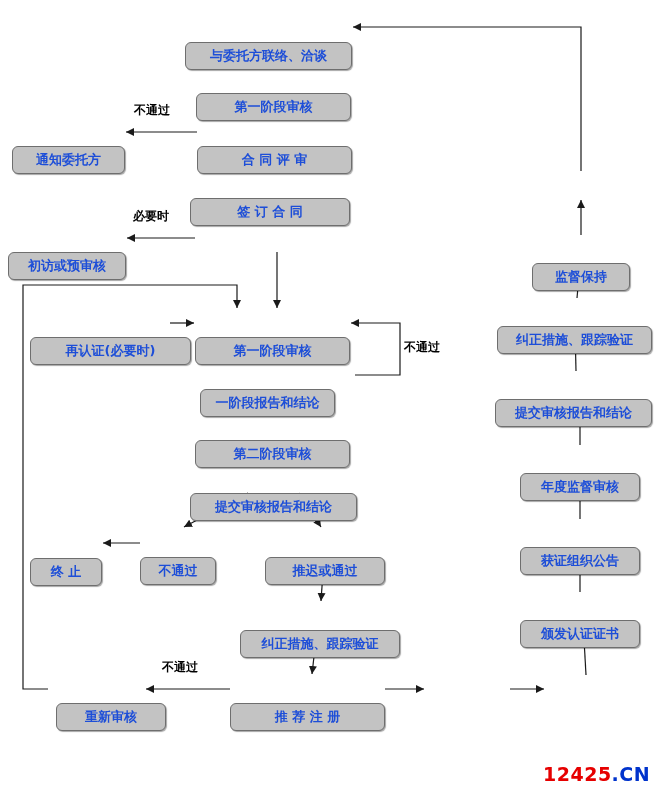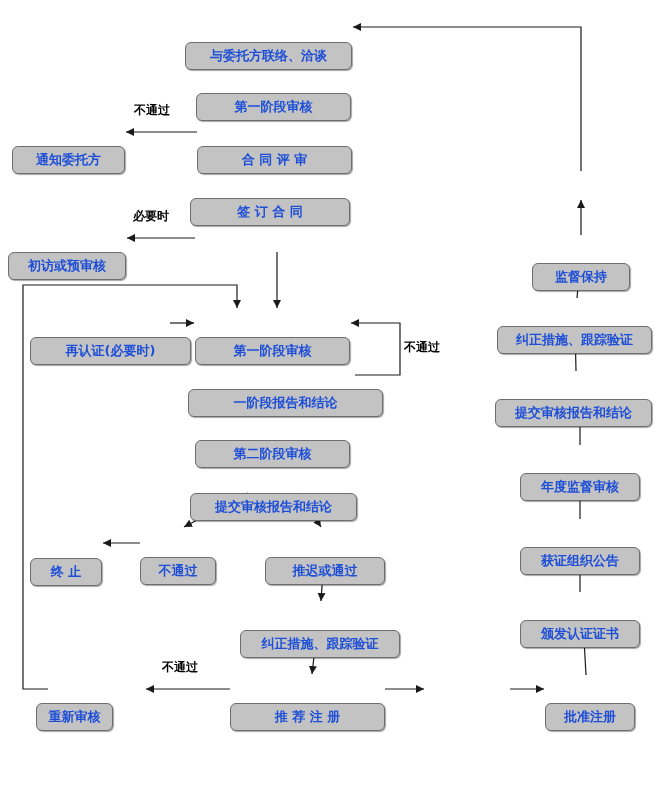--- a/index.html
+++ b/index.html
@@ -81,37 +81,39 @@
   </svg>
 
   <div class="node" style="left:185px;top:14px;width:167px">与委托方联络、洽谈</div>
   <div class="node" style="left:196px;top:65px;width:155px">第一阶段审核</div>
   <div class="node" style="left:197px;top:118px;width:155px">合 同 评 审</div>
   <div class="node" style="left:12px;top:118px;width:113px">通知委托方</div>
   <div class="node" style="left:190px;top:170px;width:160px">签 订 合 同</div>
   <div class="node" style="left:8px;top:224px;width:118px">初访或预审核</div>
   <div class="node" style="left:30px;top:309px;width:161px">再认证(必要时)</div>
   <div class="node" style="left:195px;top:309px;width:155px">第一阶段审核</div>
-  <div class="node" style="left:188px;top:361px;width:195px">一阶段报告和结论</div>
+  <div class="node" style="left:200px;top:361px;width:135px">一阶段报告和结论</div>
   <div class="node" style="left:195px;top:412px;width:155px">第二阶段审核</div>
   <div class="node" style="left:190px;top:465px;width:167px">提交审核报告和结论</div>
   <div class="node" style="left:30px;top:530px;width:72px">终 止</div>
   <div class="node" style="left:140px;top:529px;width:76px">不通过</div>
   <div class="node" style="left:265px;top:529px;width:120px">推迟或通过</div>
   <div class="node" style="left:240px;top:602px;width:160px">纠正措施、跟踪验证</div>
   <div class="node" style="left:230px;top:675px;width:155px">推 荐 注 册</div>
-  <div class="node" style="left:36px;top:675px;width:77px">重新审核</div>
-  <div class="node" style="left:545px;top:675px;width:90px">批准注册</div>
+  <div class="node" style="left:56px;top:675px;width:110px">重新审核</div>
 
   <div class="node" style="left:520px;top:592px;width:120px">颁发认证证书</div>
   <div class="node" style="left:520px;top:445px;width:120px">年度监督审核</div>
   <div class="node" style="left:520px;top:519px;width:120px">获证组织公告</div>
   <div class="node" style="left:495px;top:371px;width:157px">提交审核报告和结论</div>
   <div class="node" style="left:497px;top:298px;width:155px">纠正措施、跟踪验证</div>
   <div class="node" style="left:532px;top:235px;width:98px">监督保持</div>
 
   <div class="edge-label" style="left:134px;top:102px">不通过</div>
   <div class="edge-label" style="left:133px;top:208px">必要时</div>
   <div class="edge-label" style="left:404px;top:339px">不通过</div>
   <div class="edge-label" style="left:162px;top:659px">不通过</div>
 
+  <div class="watermark">
+    <span class="wm-red">12425</span><span class="wm-blue">.CN</span>
+  </div>
 
 </div>
 
 </body></html>

